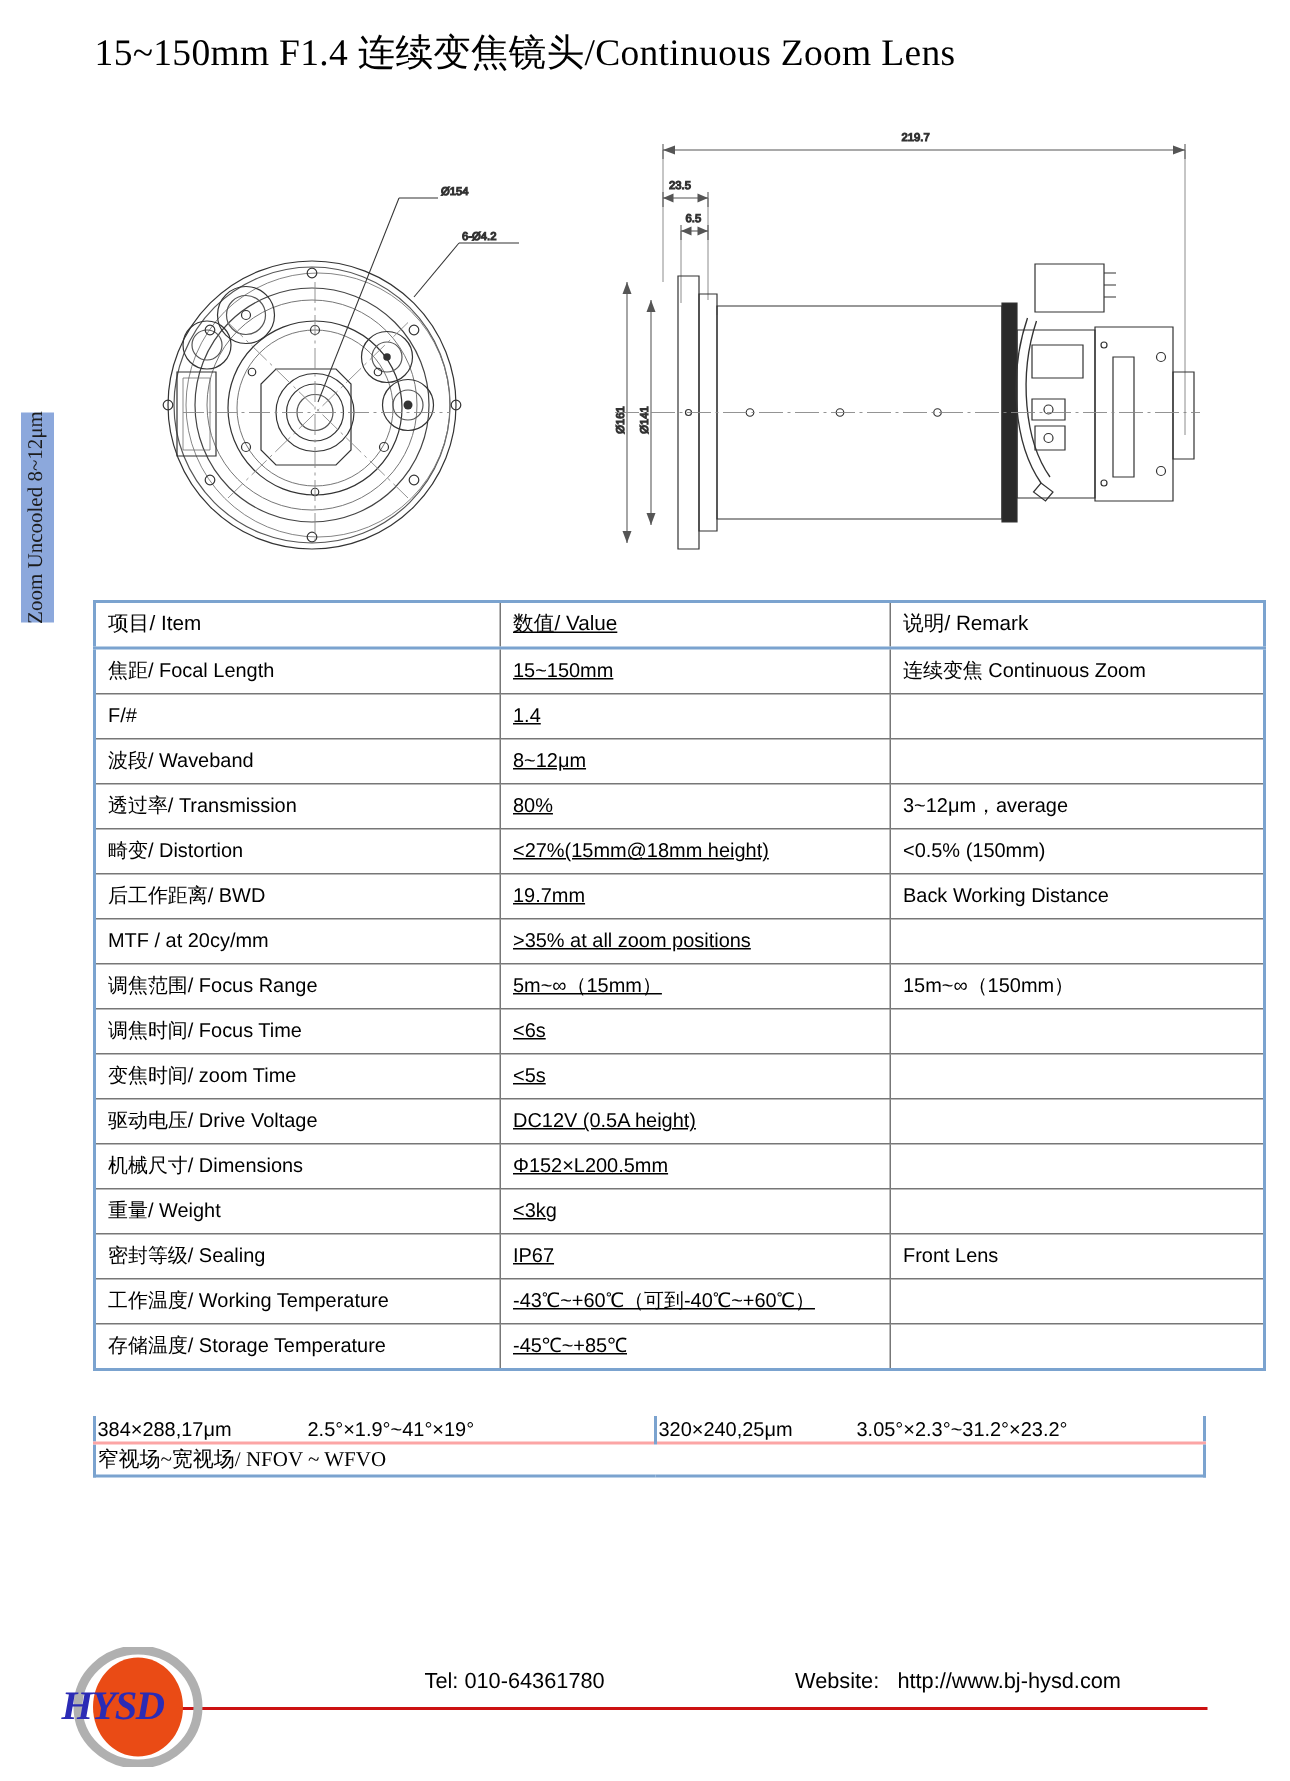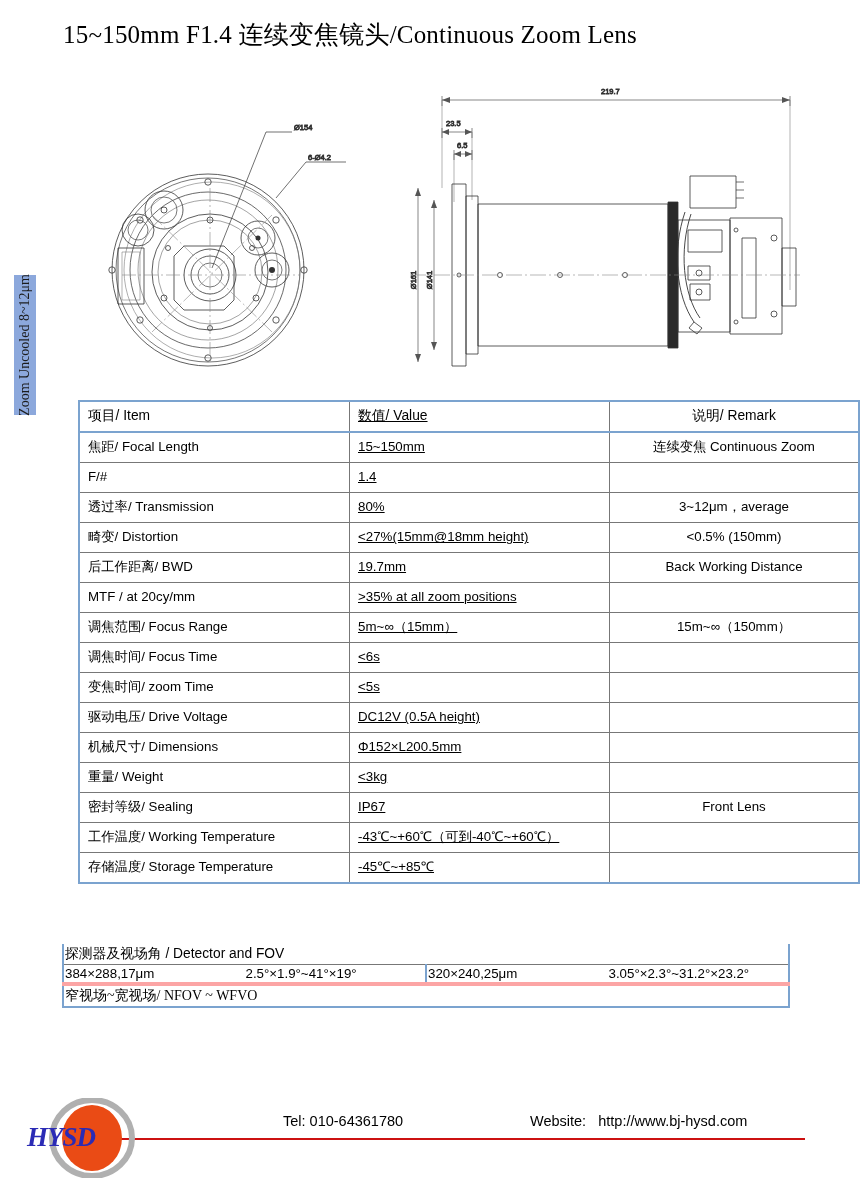--- a/index.html
+++ b/index.html
@@ -56,21 +56,21 @@
     left: 60px;
     top: 70px;
     width: 740px;
     height: 310px;
   }
   #drawings svg { display: block; }
 
   
   #spec-table {
     position: absolute;
-    left: 78px;
+    left: 62px;
     top: 400px;
     width: 728px;
     border-collapse: collapse;
     table-layout: fixed;
     font-size: 13.3px;
     padding-left: 31px;
   }
   #spec-table td {
     border: 1px solid #777;
     padding: 5px 8px 6px 8px;
@@ -83,27 +83,27 @@
   
   #spec-table {
     border: 2px solid #7ba3cf;
   }
   #spec-table tr.hdr td {
     border-bottom: 2px solid #7ba3cf;
     font-size: 13.8px;
   }
   #spec-table td.c0 { width: 253px; }
   #spec-table td.c1 { width: 243px; text-decoration: underline; }
-  #spec-table td.c2 { width: 232px; text-align: center; }
+  #spec-table td.c2 { width: 232px; }
   #spec-table tr td:first-child { border-left: none; }
   #spec-table tr td:last-child  { border-right: none; }
   #spec-table tr:first-child td { border-top: none; }
   #det-head td { font-size: 13.8px; border-bottom: 1px solid #777; }
   .det-blue-l { border-left: 2px solid #7ba3cf !important; }
-  #det-foot td { border-top: 4px solid #fca5a5; font-family: "Liberation Serif", serif; font-size: 14px;}
+  #det-foot td { border-top: 2px solid #fca5a5; font-family: "Liberation Serif", serif; font-size: 14px;}
 
   #det-table {
     position: absolute;
     left: 62px;
     width: 728px;
     border-collapse: collapse;
     table-layout: fixed;
     font-size: 13.3px;
   }
 
@@ -139,21 +139,21 @@
   }
   #logo {
     position: absolute;
     left: 46px;
     top: 0px;
     width: 92px;
     height: 80px;
   }
   #logo-text {
     position: absolute;
-    left: 6px;
+    left: 20px;
     top: 24px;
     width: 110px;
     text-align: center;
     font-family: "Liberation Serif", serif;
     font-style: italic;
     font-weight: bold;
     font-size: 27px;
     color: #2b2bb5;
     letter-spacing: -1px;
   }
@@ -320,20 +320,25 @@
         <td class="c0">焦距/ Focal Length</td>
         <td class="c1">15~150mm</td>
         <td class="c2">连续变焦 Continuous Zoom</td>
       </tr>
       <tr>
         <td class="c0">F/#</td>
         <td class="c1">1.4</td>
         <td class="c2"></td>
       </tr>
       <tr>
+        <td class="c0">波段/ Waveband</td>
+        <td class="c1">8~12μm</td>
+        <td class="c2"></td>
+      </tr>
+      <tr>
         <td class="c0">透过率/ Transmission</td>
         <td class="c1">80%</td>
         <td class="c2">3~12μm，average</td>
       </tr>
       <tr>
         <td class="c0">畸变/ Distortion</td>
         <td class="c1">&lt;27%(15mm@18mm height)</td>
         <td class="c2">&lt;0.5% (150mm)</td>
       </tr>
       <tr>
@@ -389,23 +394,20 @@
       <tr>
         <td class="c0">存储温度/ Storage Temperature</td>
         <td class="c1">-45℃~+85℃</td>
         <td class="c2"></td>
       </tr>
     </tbody>
 </table>
 
 <table id="det-table" style="top: 944px; border-top: none; border-right: 2px solid rgb(123, 163, 207); border-bottom: 2px solid rgb(123, 163, 207); border-left: 2px solid rgb(123, 163, 207); border-image: initial;">
   <tbody id="det-body">
-    <tr id="det-head">
-      <td colspan="4">探测器及视场角  / Detector and FOV</td>
-    </tr>
     <tr>
       <td style="width:138px">384×288,17μm</td>
       <td style="width:230px">2.5°×1.9°~41°×19°</td>
       <td style="width:130px" class="det-blue-l">320×240,25μm</td>
       <td style="width:230px">3.05°×2.3°~31.2°×23.2°</td>
     </tr>
     <tr id="det-foot">
       <td colspan="4">窄视场~宽视场/ NFOV ~ WFVO</td>
     </tr>
   </tbody>

